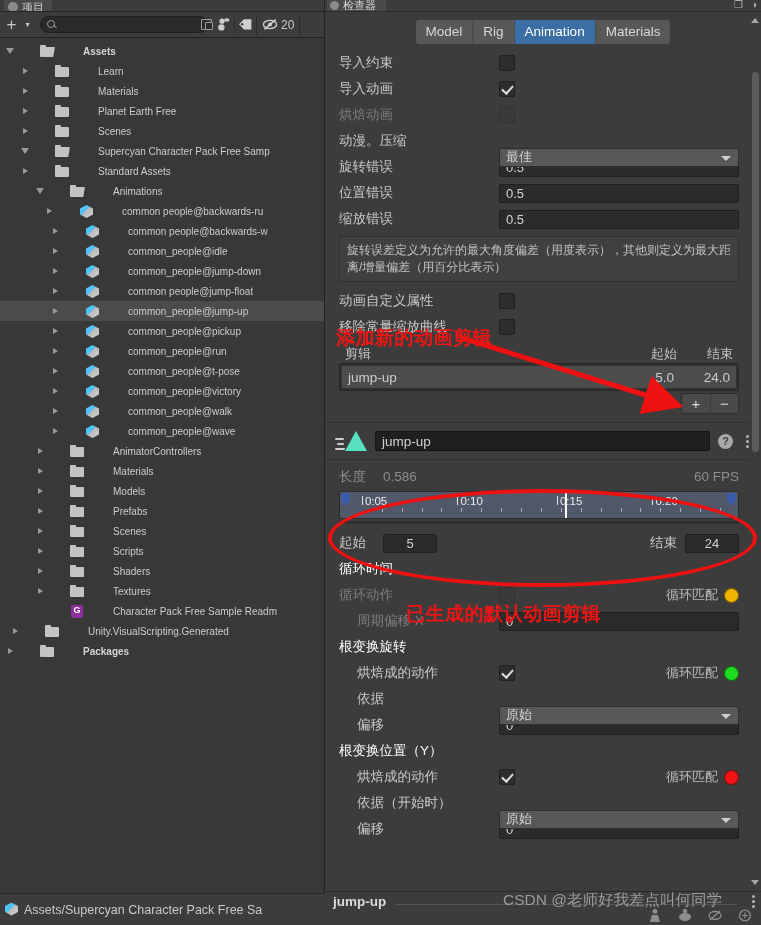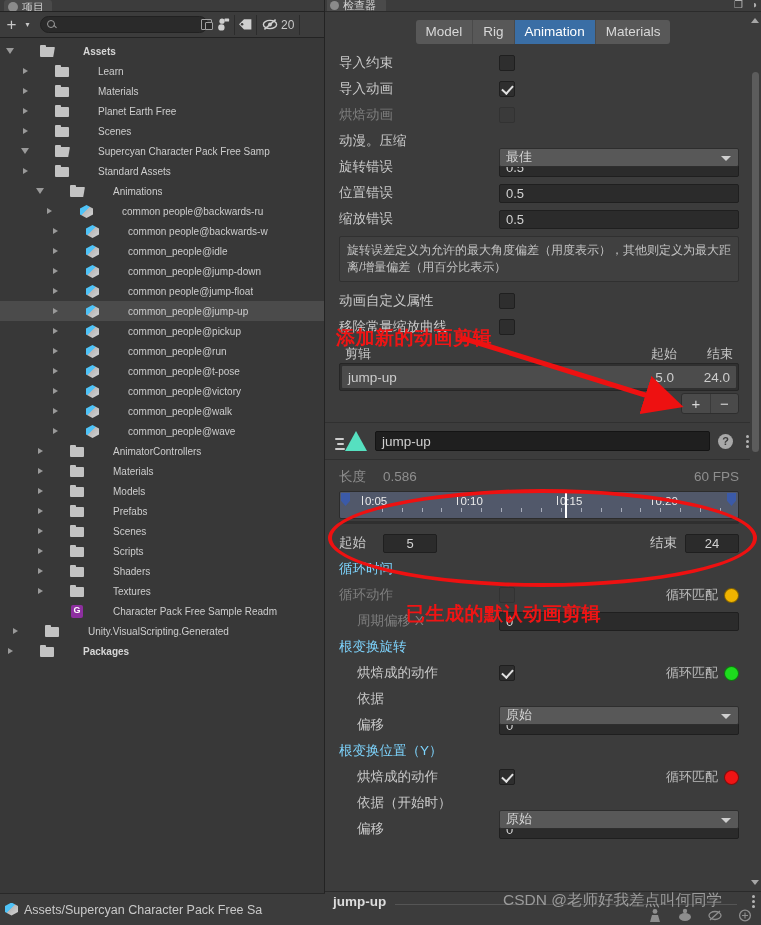--- a/index.html
+++ b/index.html
@@ -199,21 +199,21 @@
   .imp-tab:first-child { border-radius:3px 0 0 3px; }
   .imp-tab:last-child { border-radius:0 3px 3px 0; border-right:none; }
   .imp-tab.active { background:#3a6ea5; color:#fff; }
 
   .field-row {
     display:flex; align-items:center; height:26px; padding-left:14px; padding-right:22px;
   }
   .field-label { width: 160px; font-size:13.5px; color:#c9c9c9; flex:none; }
   .field-label.dim { color:#7e7e7e; }
   .field-label.ind1 { padding-left: 18px; }
-  .field-label.sec { font-size:13.5px; color:#7dd3fc; }
+  .field-label.sec { font-size:13.5px; color:#ffffff; }
 
   .chk {
     width: 16px; height: 16px; background:#2e2e2e; border:1px solid #1f1f1f;
     border-radius:2px; position:relative; flex:none;
   }
   .chk.on::after {
     content:""; position:absolute; left:4px; top:1px; width:5px; height:9px;
     border:solid #e2e2e2; border-width:0 2px 2px 0; transform: rotate(42deg);
   }
   .chk.dim { background:#3a3a3a; border-color:#323232; }

